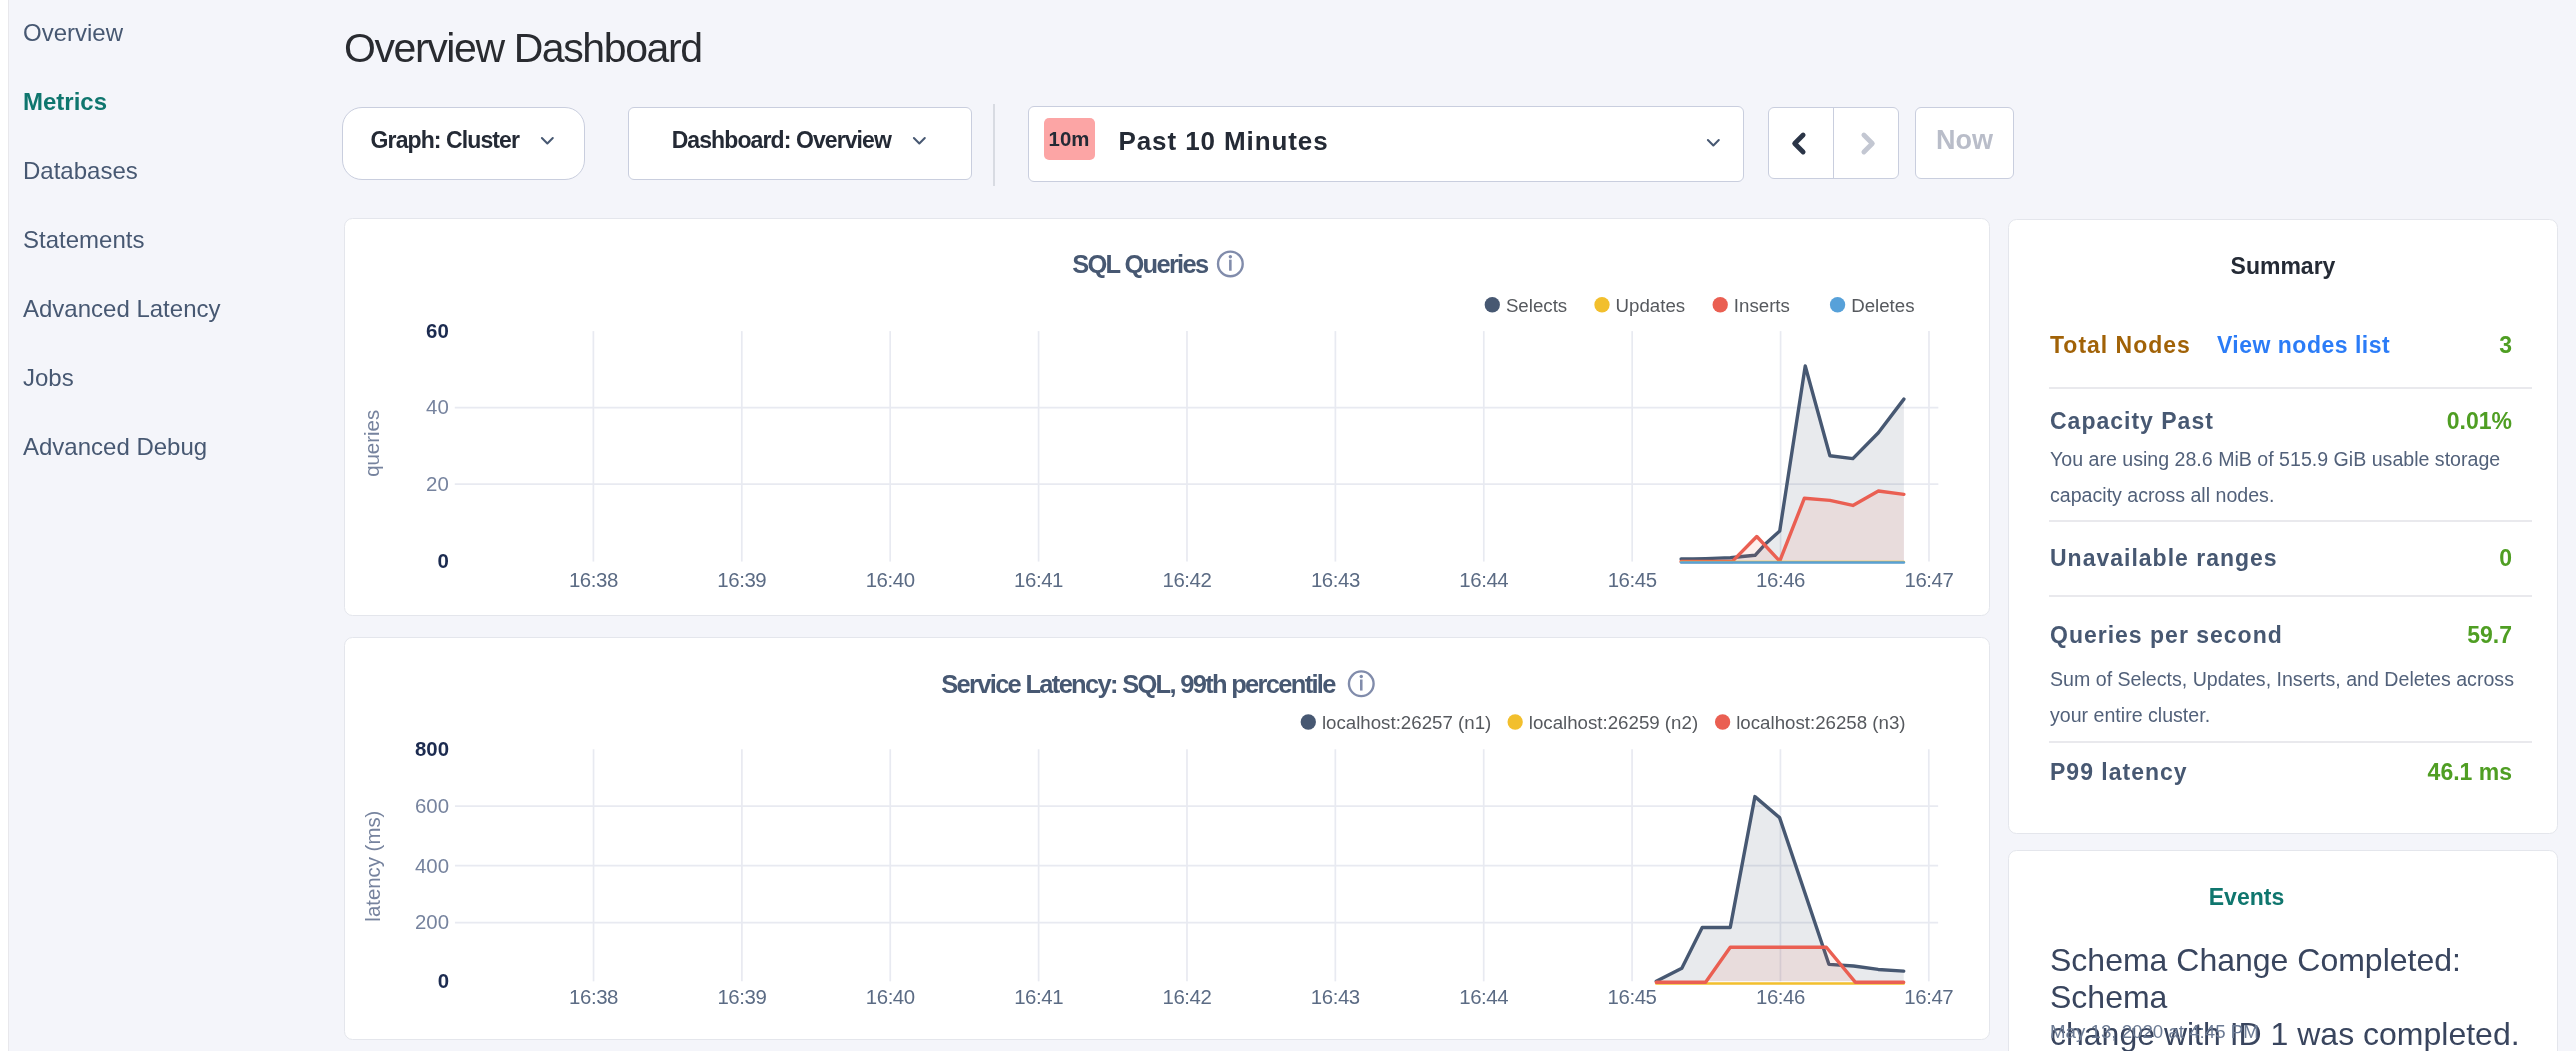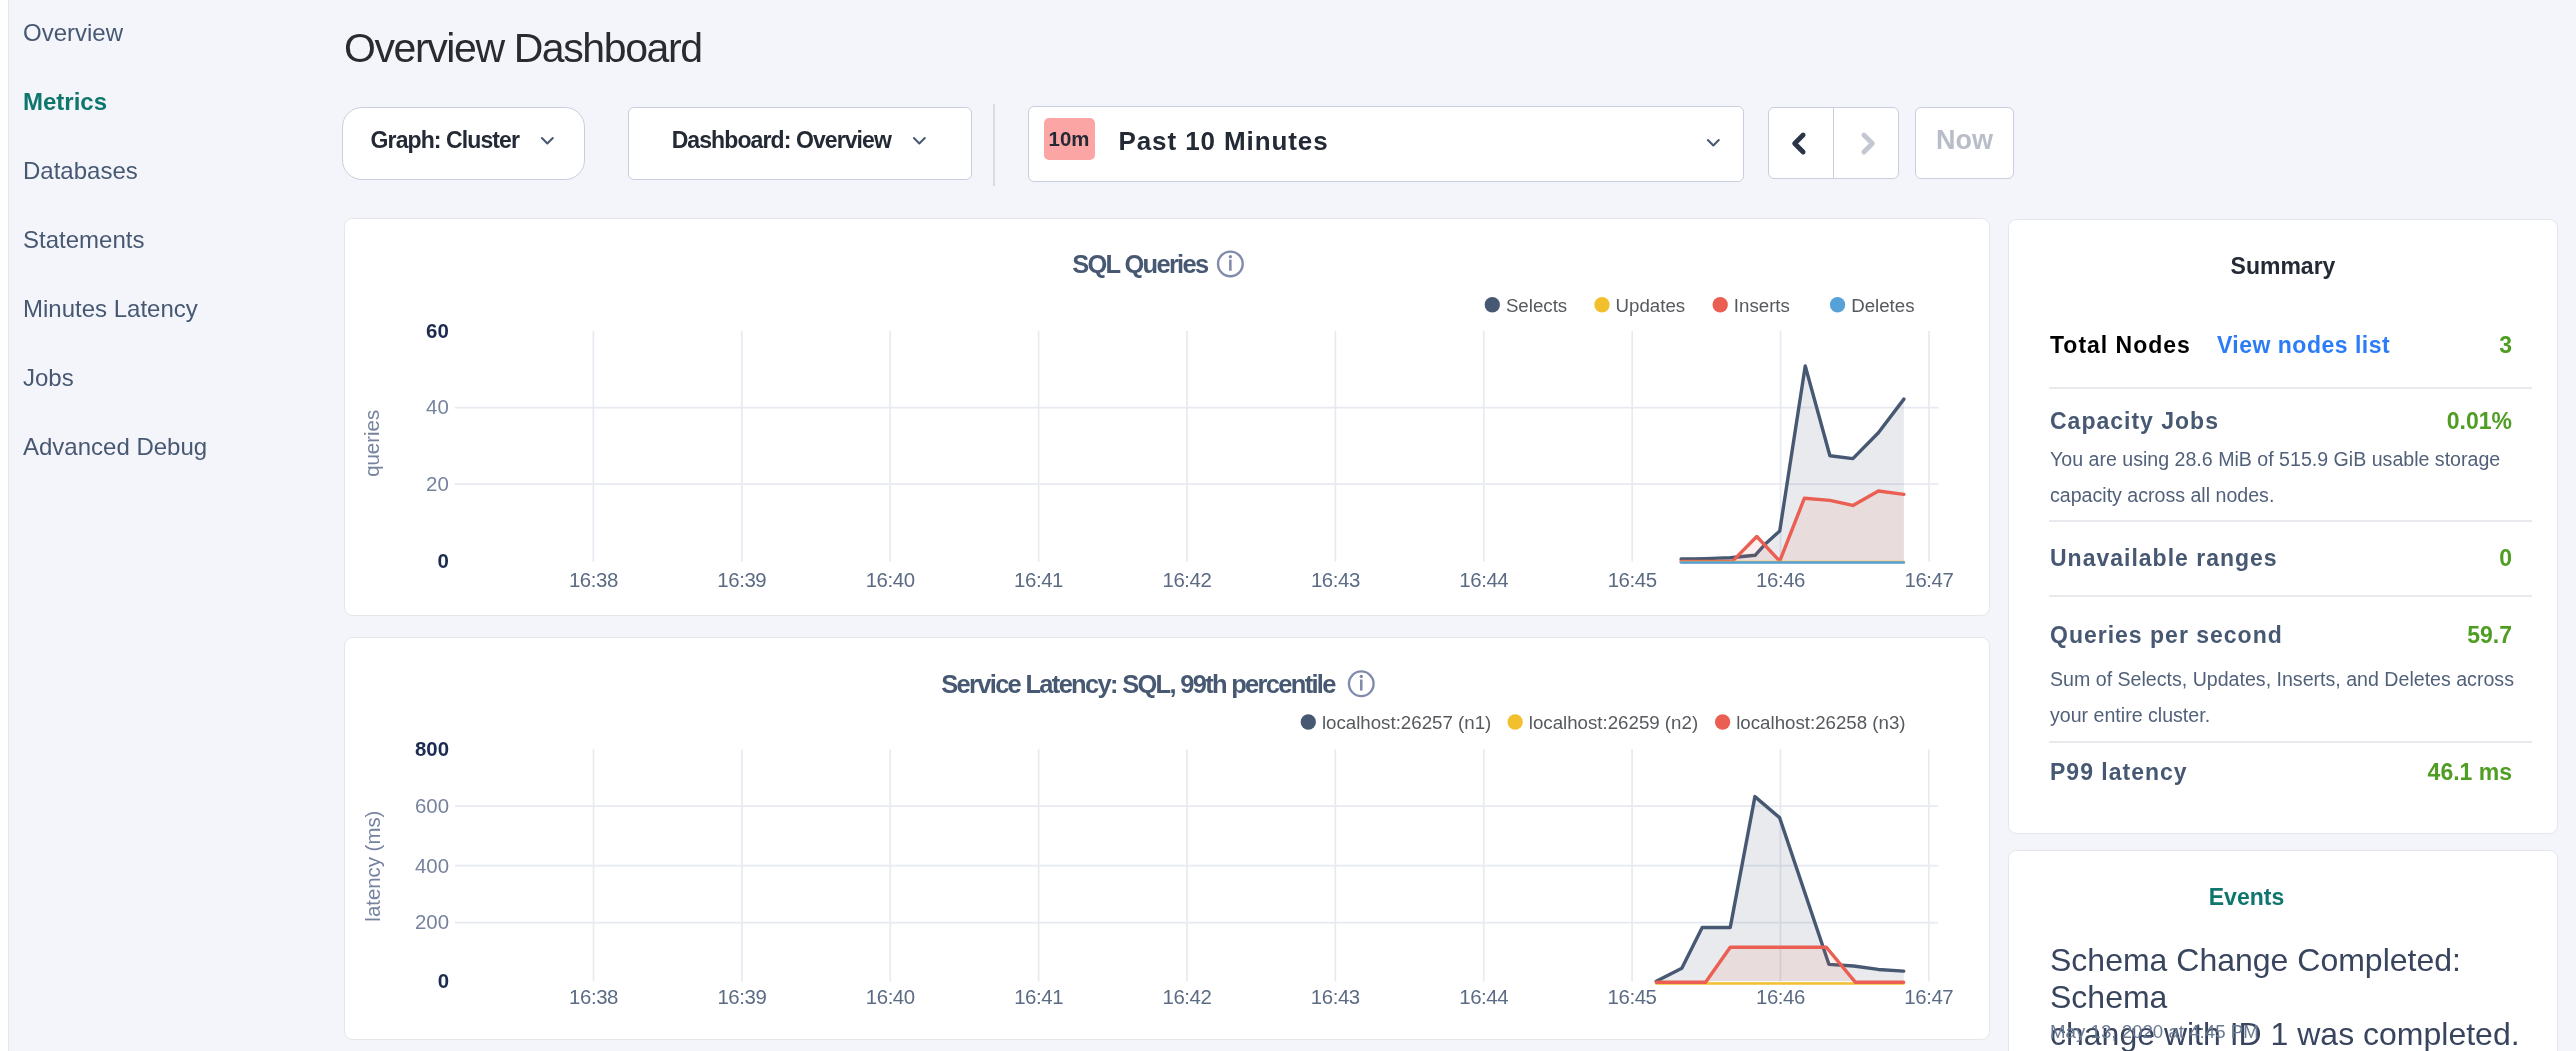--- a/index.html
+++ b/index.html
@@ -15,21 +15,21 @@
 </style>
 </head>
 <body>
 
 <div class="abs" style="left:0;top:0;width:9.4px;height:1051px;background:#fff;border-right:1.7px solid #e8e8ec;"></div>
 
 <div class="navitem" style="top:21px;">Overview</div>
 <div class="navitem" style="top:90px;color:#0f766e;font-weight:bold;">Metrics</div>
 <div class="navitem" style="top:159px;">Databases</div>
 <div class="navitem" style="top:228px;">Statements</div>
-<div class="navitem" style="top:297px;">Minutes Latency</div>
+<div class="navitem" style="top:297px;">Advanced Latency</div>
 <div class="navitem" style="top:366px;">Jobs</div>
 <div class="navitem" style="top:435px;">Advanced Debug</div>
 
 <div class="abs" style="left:344px;top:27px;font-size:41px;letter-spacing:-1.4px;color:#292b30;line-height:43px;">Overview Dashboard</div>
 
 <div class="ddbox" style="left:342px;top:107px;width:243px;height:73px;border-radius:20px;">
   <span style="letter-spacing:-0.9px;">Graph: Cluster</span>
   <svg class="chev" style="margin-left:18.7px;" viewBox="0 0 24 24">
       <path d="M5 9 L12 16 L19 9" fill="none" stroke="#475872" stroke-width="2.6" stroke-linecap="round" stroke-linejoin="round"></path>
     </svg>
@@ -153,27 +153,27 @@
 <text x="1637" y="108" font-size="22" fill="#56595e">localhost:26258 (n3)</text>
 <text x="702" y="66" font-size="30" font-weight="bold" letter-spacing="-2" fill="#475872">Service Latency: SQL, 99th percentile</text>
 <circle cx="1196" cy="55" r="14.5" fill="none" stroke="#818cab" stroke-width="2.8"></circle>
 <line x1="1196" y1="50" x2="1196" y2="63" stroke="#818cab" stroke-width="3"></line>
 <circle cx="1196" cy="46.5" r="2" fill="#818cab"></circle>
 </svg>
 
 <div class="panel" style="left:2008px;top:219px;width:550px;height:615px;"></div>
 <div class="abs" style="left:2008px;top:253px;width:550px;text-align:center;font-size:23px;font-weight:bold;color:#242a35;line-height:27px;">Summary</div>
 <div class="abs" style="left:2050px;top:332px;width:462px;font-size:23px;line-height:27px;">
-  <span style="color:#000000;font-weight:bold;letter-spacing:1px;">Total Nodes</span>
+  <span style="color:#a16207;font-weight:bold;letter-spacing:1px;">Total Nodes</span>
   <span style="color:#2b7cf7;font-weight:bold;margin-left:19.6px;letter-spacing:0.5px;">View nodes list</span>
   <span class="grn" style="float:right;">3</span>
 </div>
 <div class="divline" style="left:2049px;top:387px;width:483px;"></div>
 <div class="abs" style="left:2050px;top:408px;width:462px;font-size:23px;line-height:27px;">
-  <span style="color:#475872;font-weight:bold;letter-spacing:1px;">Capacity Jobs</span>
+  <span style="color:#475872;font-weight:bold;letter-spacing:1px;">Capacity Past</span>
   <span class="grn" style="float:right;">0.01%</span>
 </div>
 <div class="abs" style="left:2050px;top:441px;width:459px;font-size:19.6px;line-height:36px;color:#52617a;">You are using 28.6 MiB of 515.9 GiB usable storage capacity across all nodes.</div>
 <div class="divline" style="left:2049px;top:520px;width:483px;"></div>
 <div class="abs" style="left:2050px;top:545px;width:462px;font-size:23px;line-height:27px;">
   <span style="color:#475872;font-weight:bold;letter-spacing:1px;">Unavailable ranges</span>
   <span class="grn" style="float:right;">0</span>
 </div>
 <div class="divline" style="left:2049px;top:595px;width:483px;"></div>
 <div class="abs" style="left:2050px;top:622px;width:462px;font-size:23px;line-height:27px;">

